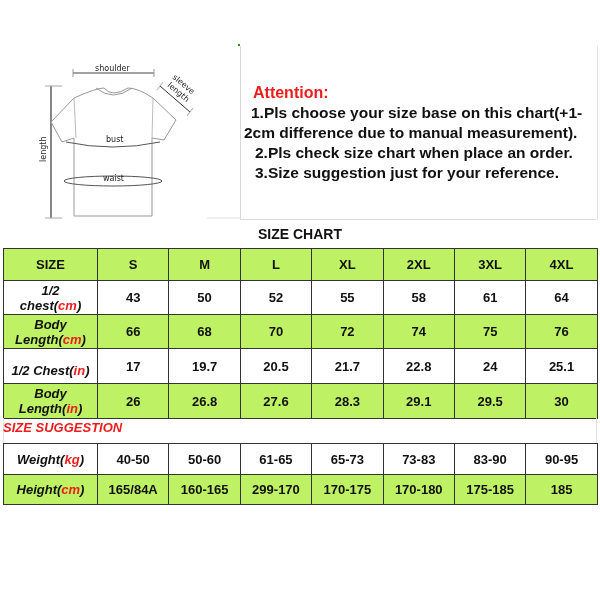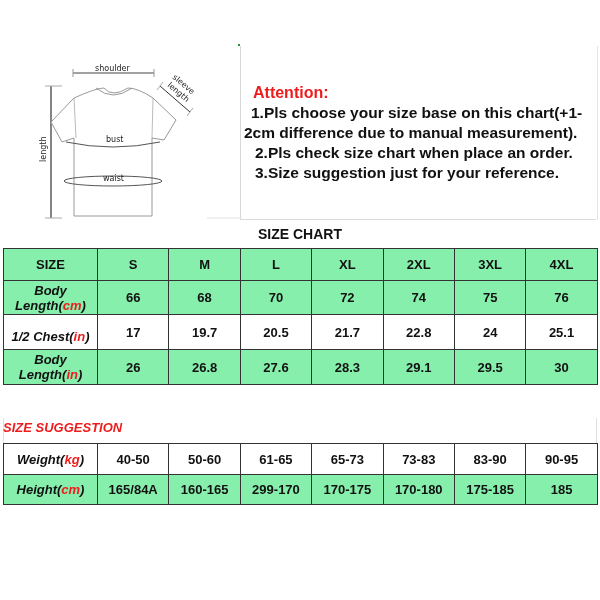--- a/index.html
+++ b/index.html
@@ -6,21 +6,21 @@
   body { width:600px; height:600px; position:relative; overflow:hidden; font-family:"Liberation Sans", sans-serif; color:#111; }
   .diagram { position:absolute; left:0; top:40px; width:240px; height:190px; }
   .diagram-text { font-family:"DejaVu Sans", sans-serif; font-size:8px; fill:#222; }
   .attn-box { position:absolute; left:240px; top:46px; width:356px; height:174px; border-left:1px solid #d8d8d8; border-right:1px solid #e4e4e4; }
   .attn-title { position:absolute; left:12px; top:38px; color:#ee1c1c; font-weight:bold; font-size:16px; }
   .attn-line { position:absolute; font-weight:bold; font-size:15.5px; color:#111; white-space:nowrap; }
   .hsep { position:absolute; left:240px; top:219px; width:356px; height:1px; background:#dcdcdc; }
   .chart-title { position:absolute; left:0; width:600px; top:226px; text-align:center; font-weight:bold; font-size:14px; }
   table.grid { position:absolute; border-collapse:collapse; table-layout:fixed; }
   table.grid td { border:1.5px solid #333; text-align:center; vertical-align:middle; font-weight:bold; font-size:13px; padding:0; line-height:15px; }
-  table.grid tr.shade td { background:#86efac;margin-left:40px; }
+  table.grid tr.shade td { background:#bef264;margin-left:40px; }
   .lbl { font-style:italic; font-size:13px; }
   .red { color:#ee1c1c; }
   .sugg-title { position:absolute; left:3px; width:594px; top:420px; color:#ee1c1c; font-weight:bold; font-style:italic; font-size:13px; }
   .sugg-frame { position:absolute; left:3px; top:418px; width:594px; height:25px; border-left:1px solid #e0e0e0; border-right:1px solid #e0e0e0; box-sizing:border-box; }
 </style>
 </head>
 <body>
 
 <div class="diagram">
   <svg width="240" height="190" viewBox="0 0 240 190">
@@ -76,20 +76,30 @@
       <tr class="shade" style="height:32px;">
     <td>SIZE</td>
     <td>S</td>
     <td>M</td>
     <td>L</td>
     <td>XL</td>
     <td>2XL</td>
     <td>3XL</td>
     <td>4XL</td>
   </tr>
+  <tr style="height:34px;">
+    <td class="lbl"><span>1/2</span><br><span>chest(</span><span class="red">cm</span><span>)</span></td>
+    <td>43</td>
+    <td>50</td>
+    <td>52</td>
+    <td>55</td>
+    <td>58</td>
+    <td>61</td>
+    <td>64</td>
+  </tr>
   <tr class="shade" style="height:34px;">
     <td class="lbl"><span>Body</span><br><span>Length(</span><span class="red">cm</span><span>)</span></td>
     <td>66</td>
     <td>68</td>
     <td>70</td>
     <td>72</td>
     <td>74</td>
     <td>75</td>
     <td>76</td>
   </tr>

